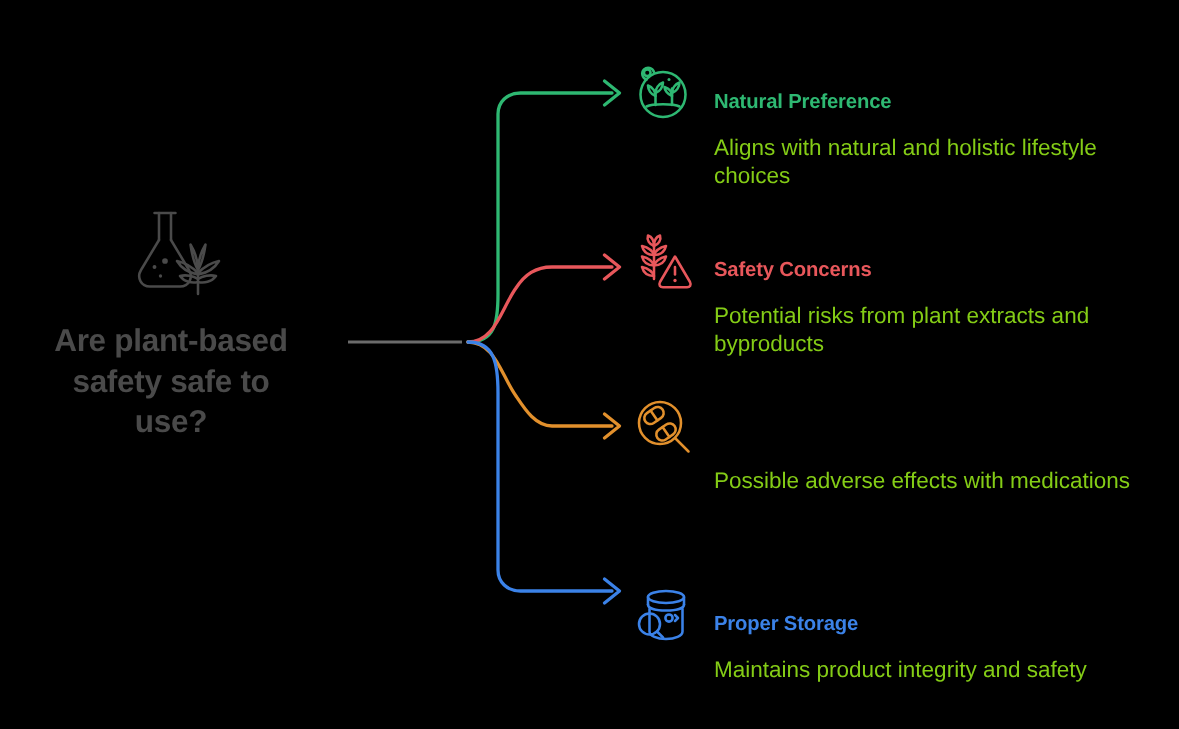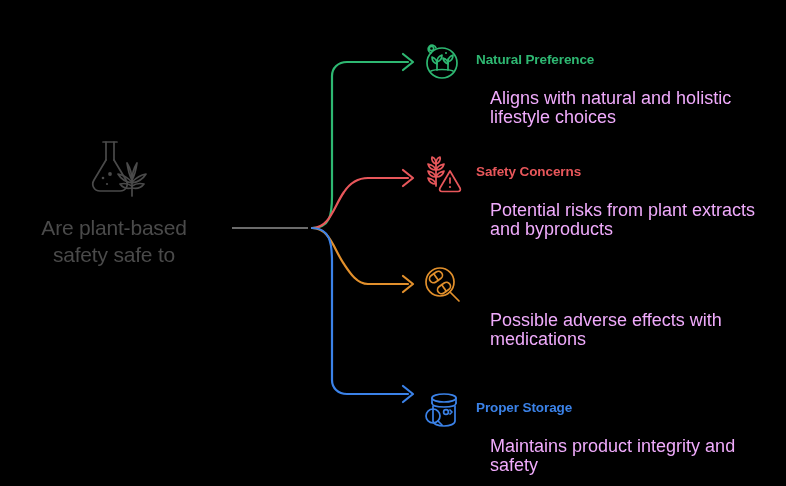--- a/index.html
+++ b/index.html
@@ -30,21 +30,21 @@
     width: 74px;
     height: 74px;
     display: block;
   }
   #root-title {
     margin-top: 10px;
     width: 200px;
     text-align: center;
     font-size: 21px;
     line-height: 27px;
-    font-weight: normal;
+    font-weight: bold;
     color: #4a4a4a;
     letter-spacing: -0.2px;
   }
 
   
   #connectors {
     position: absolute;
     left: 0;
     top: 0;
     width: 786px;
@@ -53,43 +53,43 @@
   }
 
   
   .branch {
     position: absolute;
     left: 420px;
     width: 350px;
   }
   .branch-head {
     display: flex;
-    align-items: flex-start;
+    align-items: center;
   }
   .branch-icon {
     width: 44px;
     height: 44px;
     flex: 0 0 44px;
     display: block;
   }
   .branch-title {
     margin-left: 12px;
     font-size: 13.5px;
     font-weight: bold;
     line-height: 16px;
     padding-top: 12px;
     letter-spacing: -0.1px;
     white-space: nowrap;
   }
   .branch-desc {
-    margin-left: 70px;
+    margin-left: 56px;
     margin-top: 5px;
-    font-size: 18px;
+    font-size: 15px;
     line-height: 19px;
-    color: #f0abfc;
+    color: #84cc16;
     width: 285px;
   }
 
   #branch-0 { top: 40px; }
   #branch-1 { top: 152px; }
   #branch-2 { top: 262px; }
   #branch-3 { top: 388px; }
 </style>
 </head>
 <body>
@@ -132,20 +132,21 @@
         <path d="M55 50 C55 44, 57 38, 60 33 C59 40, 58 45, 55 50"></path>
         <path d="M55 52 C51 48, 46 45, 41 44 C44 49, 49 52, 55 53"></path>
         <path d="M55 52 C59 48, 64 45, 69 44 C66 49, 61 52, 55 53"></path>
         <path d="M55 56 C52 54, 47 53, 43 54 C46 58, 51 59, 55 58"></path>
         <path d="M55 56 C58 54, 63 53, 67 54 C64 58, 59 59, 55 58"></path>
       </g>
     </svg>
     <div id="root-title">
       <div>Are plant-based</div>
       <div>safety safe to</div>
+      <div>use?</div>
     </div>
   </div>
 
   <div class="branch" id="branch-0">
     <div class="branch-head">
       <svg class="branch-icon" viewBox="0 0 44 44">
         <g fill="none" stroke="#2eb872" stroke-width="1.7" stroke-linecap="round" stroke-linejoin="round">
           <circle cx="22" cy="23" r="15"></circle>
           <path d="M11 13 a4 4 0 1 1 5 -5"></path>
           <circle cx="11.5" cy="8.5" r="2.2"></circle>

